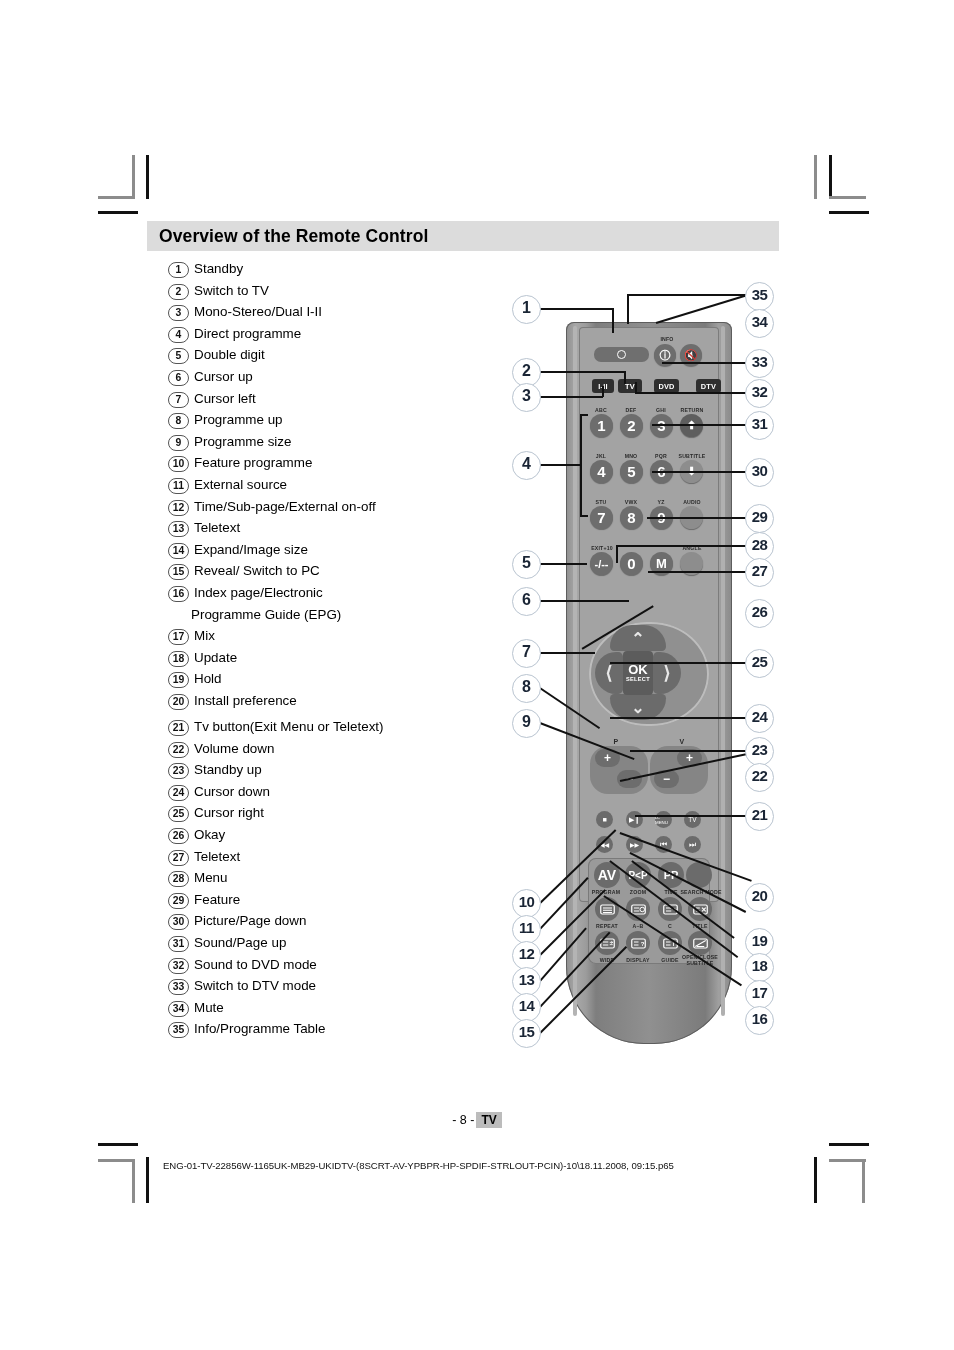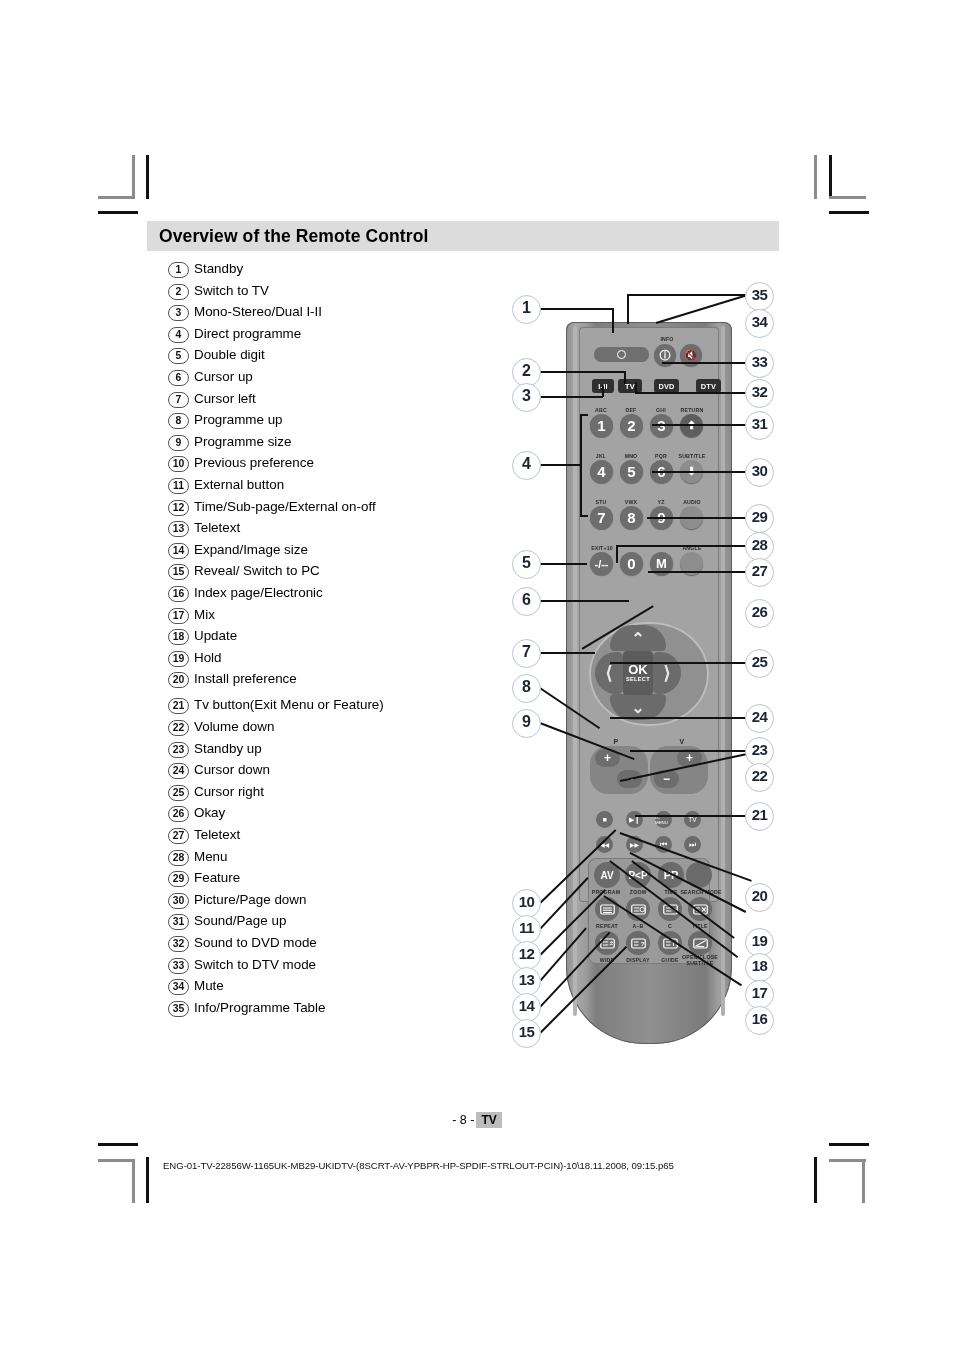--- a/index.html
+++ b/index.html
@@ -341,25 +341,25 @@
     <div class="leg-row">
       <span class="leg-num">8</span>
       <span class="leg-label">Programme up</span>
     </div>
     <div class="leg-row">
       <span class="leg-num">9</span>
       <span class="leg-label">Programme size</span>
     </div>
     <div class="leg-row">
       <span class="leg-num">10</span>
-      <span class="leg-label">Previous preference</span>
+      <span class="leg-label">Feature programme</span>
     </div>
     <div class="leg-row">
       <span class="leg-num">11</span>
-      <span class="leg-label">External button</span>
+      <span class="leg-label">External source</span>
     </div>
     <div class="leg-row">
       <span class="leg-num">12</span>
       <span class="leg-label">Time/Sub-page/External on-off</span>
     </div>
     <div class="leg-row">
       <span class="leg-num">13</span>
       <span class="leg-label">Teletext</span>
     </div>
     <div class="leg-row">
@@ -367,39 +367,40 @@
       <span class="leg-label">Expand/Image size</span>
     </div>
     <div class="leg-row">
       <span class="leg-num">15</span>
       <span class="leg-label">Reveal/ Switch to PC</span>
     </div>
     <div class="leg-row">
       <span class="leg-num">16</span>
       <span class="leg-label">Index page/Electronic</span>
     </div>
+    <div class="leg-cont">Programme Guide (EPG)</div>
     <div class="leg-row">
       <span class="leg-num">17</span>
       <span class="leg-label">Mix</span>
     </div>
     <div class="leg-row">
       <span class="leg-num">18</span>
       <span class="leg-label">Update</span>
     </div>
     <div class="leg-row">
       <span class="leg-num">19</span>
       <span class="leg-label">Hold</span>
     </div>
     <div class="leg-row">
       <span class="leg-num">20</span>
       <span class="leg-label">Install preference</span>
     </div>
     <div class="leg-row gap">
       <span class="leg-num">21</span>
-      <span class="leg-label">Tv button(Exit Menu or Feature)</span>
+      <span class="leg-label">Tv button(Exit Menu or Teletext)</span>
     </div>
     <div class="leg-row">
       <span class="leg-num">22</span>
       <span class="leg-label">Volume down</span>
     </div>
     <div class="leg-row">
       <span class="leg-num">23</span>
       <span class="leg-label">Standby up</span>
     </div>
     <div class="leg-row">
@@ -588,21 +589,21 @@
     <div class="tbtn" style="left:60px;top:489px;">▶❙</div>
     <div class="tbtn" style="left:89px;top:489px;font-size:4.4px;">D-MENU</div>
     <div class="tbtn" style="left:118px;top:489px;font-size:6.5px;">TV</div>
     <div class="tbtn" style="left:30px;top:514px;font-size:6px;">◀◀</div>
     <div class="tbtn" style="left:60px;top:514px;font-size:6px;">▶▶</div>
     <div class="tbtn" style="left:89px;top:514px;font-size:8px;">⏮</div>
     <div class="tbtn" style="left:118px;top:514px;font-size:8px;">⏭</div>
 
     <div class="ttpanel"></div>
 
-    <div class="ttbtn big" style="left:28px;top:540px;font-size:10px;">AV</div>
+    <div class="ttbtn big" style="left:28px;top:540px;font-size:14px;">AV</div>
     <div class="ttbtn big" style="left:59px;top:540px;font-size:10px;">P&lt;P</div>
     <div class="ttbtn big" style="left:92px;top:540px;font-size:11px;">PP</div>
     <div class="ttbtn big blank" style="left:120px;top:540px;background:#6b6b6b;"></div>
     <div class="keylabel" style="left:22px;top:567px;width:36px;">PROGRAM</div>
     <div class="keylabel" style="left:54px;top:567px;width:36px;">ZOOM</div>
     <div class="keylabel" style="left:87px;top:567px;width:36px;">TIME</div>
     <div class="keylabel" style="left:114px;top:567px;width:42px;">SEARCH MODE</div>
 
     <div class="ttbtn" style="left:29px;top:575px;">
       <svg class="ticon" viewBox="0 0 20 14">

